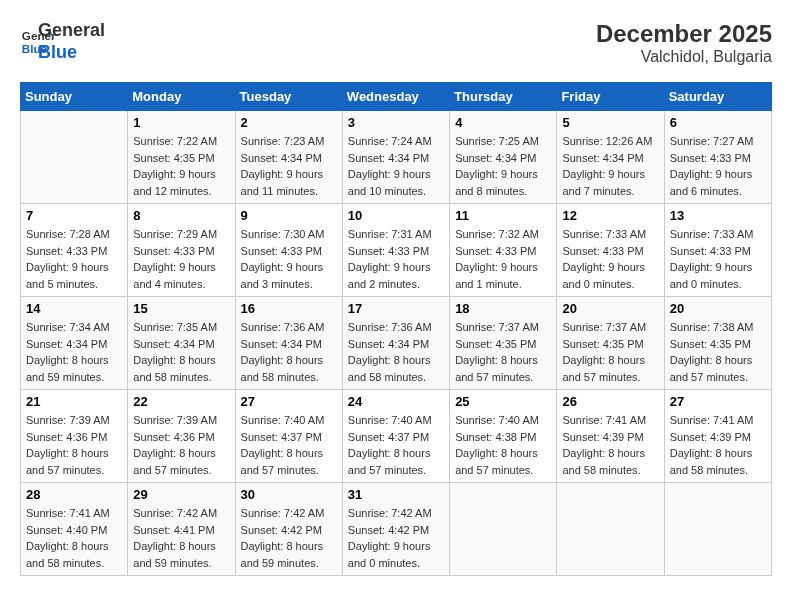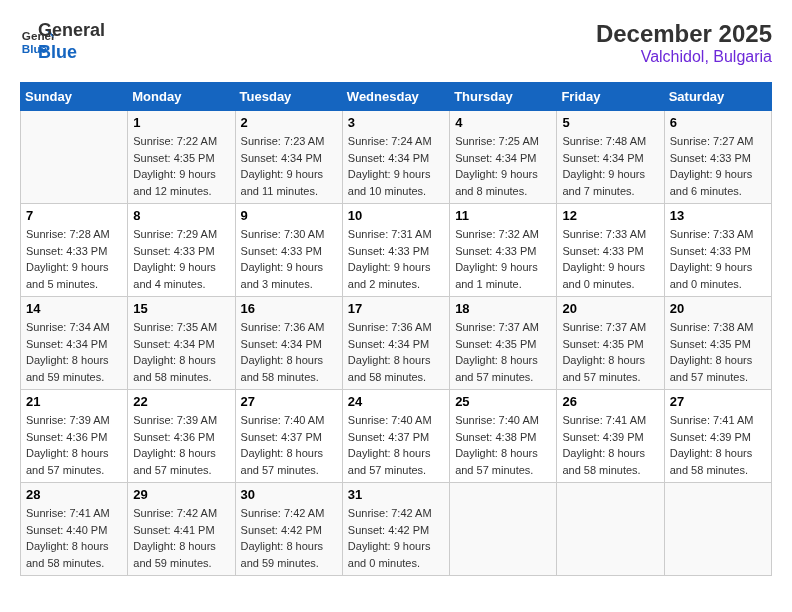--- a/index.html
+++ b/index.html
@@ -28,21 +28,21 @@
     .title-area {
       text-align: right;
     }
     .month-title {
       font-size: 24px;
       font-weight: bold;
       color: #333;
     }
     .location-title {
       font-size: 16px;
-      color: #6d28d9;
+      color: #404040;
     }
     table {
       width: 100%;
       border-collapse: collapse;
       font-size: 11px;
     }
     thead tr th {
       background-color: #1565c0;
       color: #fff;
       padding: 6px 4px;
@@ -146,21 +146,21 @@
           <div class="day-info">
             <div>Sunrise: 7:25 AM</div>
             <div>Sunset: 4:34 PM</div>
             <div>Daylight: 9 hours</div>
             <div>and 8 minutes.</div>
           </div>
         </td>
         <td>
           <div class="day-number">5</div>
           <div class="day-info">
-            <div>Sunrise: 7:48 AM</div>
+            <div>Sunrise: 12:26 AM</div>
             <div>Sunset: 4:34 PM</div>
             <div>Daylight: 9 hours</div>
             <div>and 7 minutes.</div>
           </div>
         </td>
         <td>
           <div class="day-number">6</div>
           <div class="day-info">
             <div>Sunrise: 7:27 AM</div>
             <div>Sunset: 4:33 PM</div>

